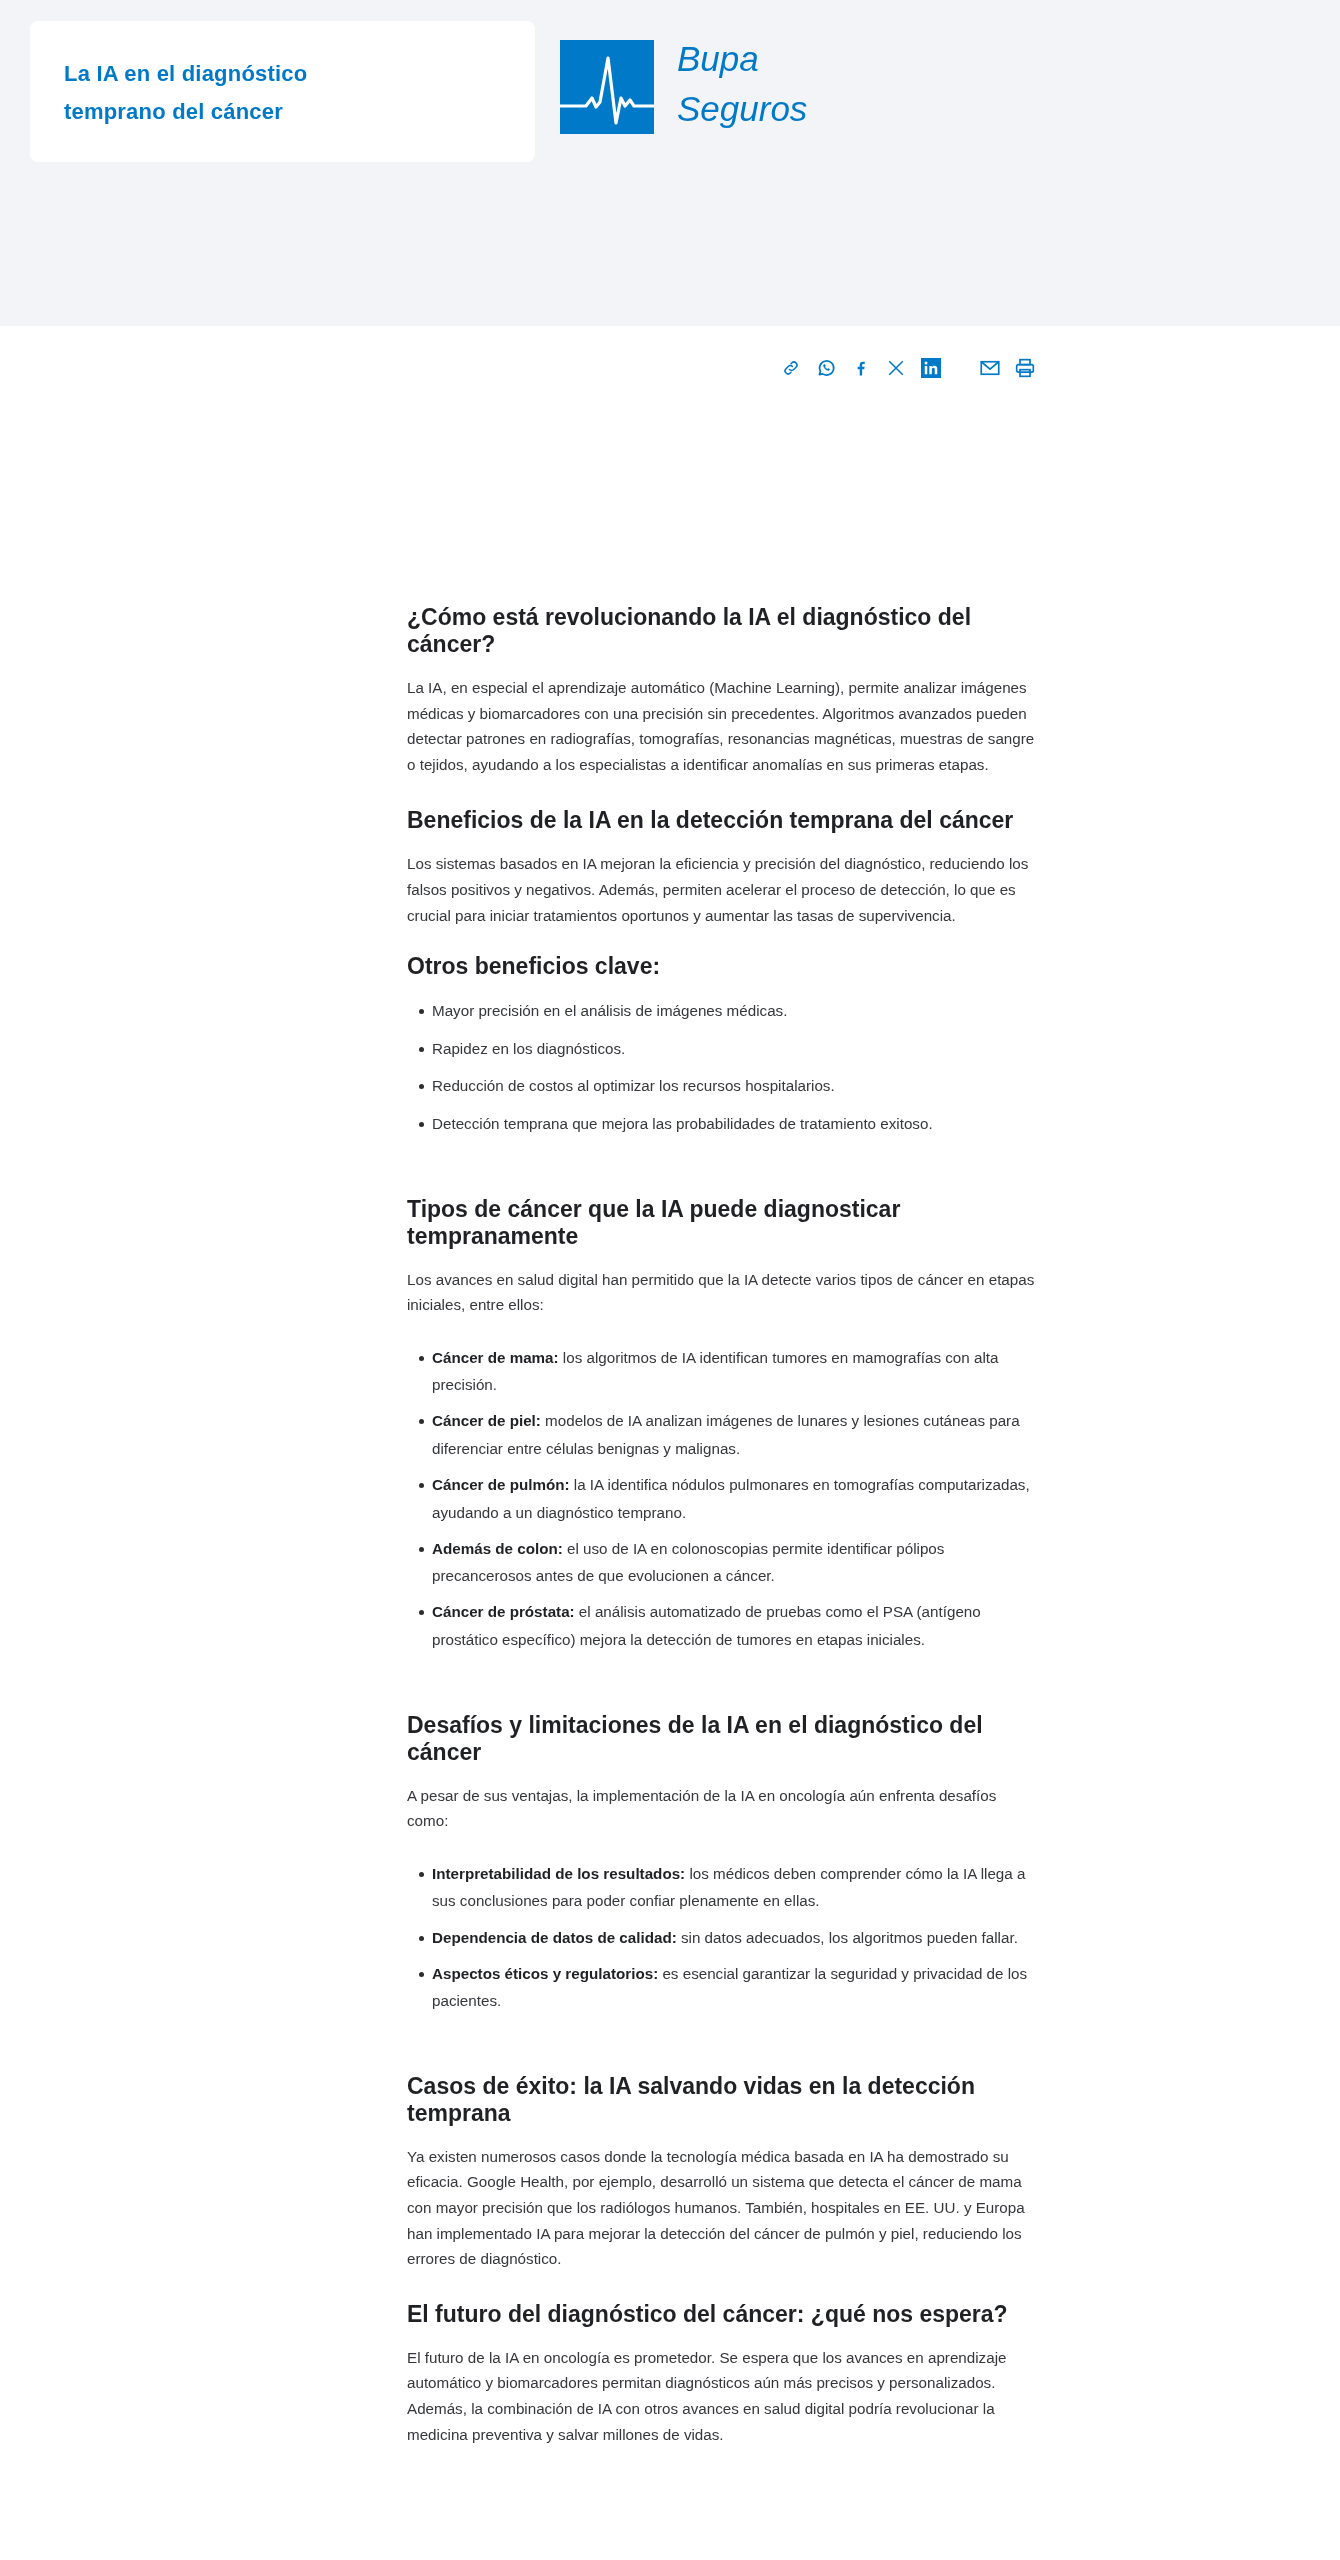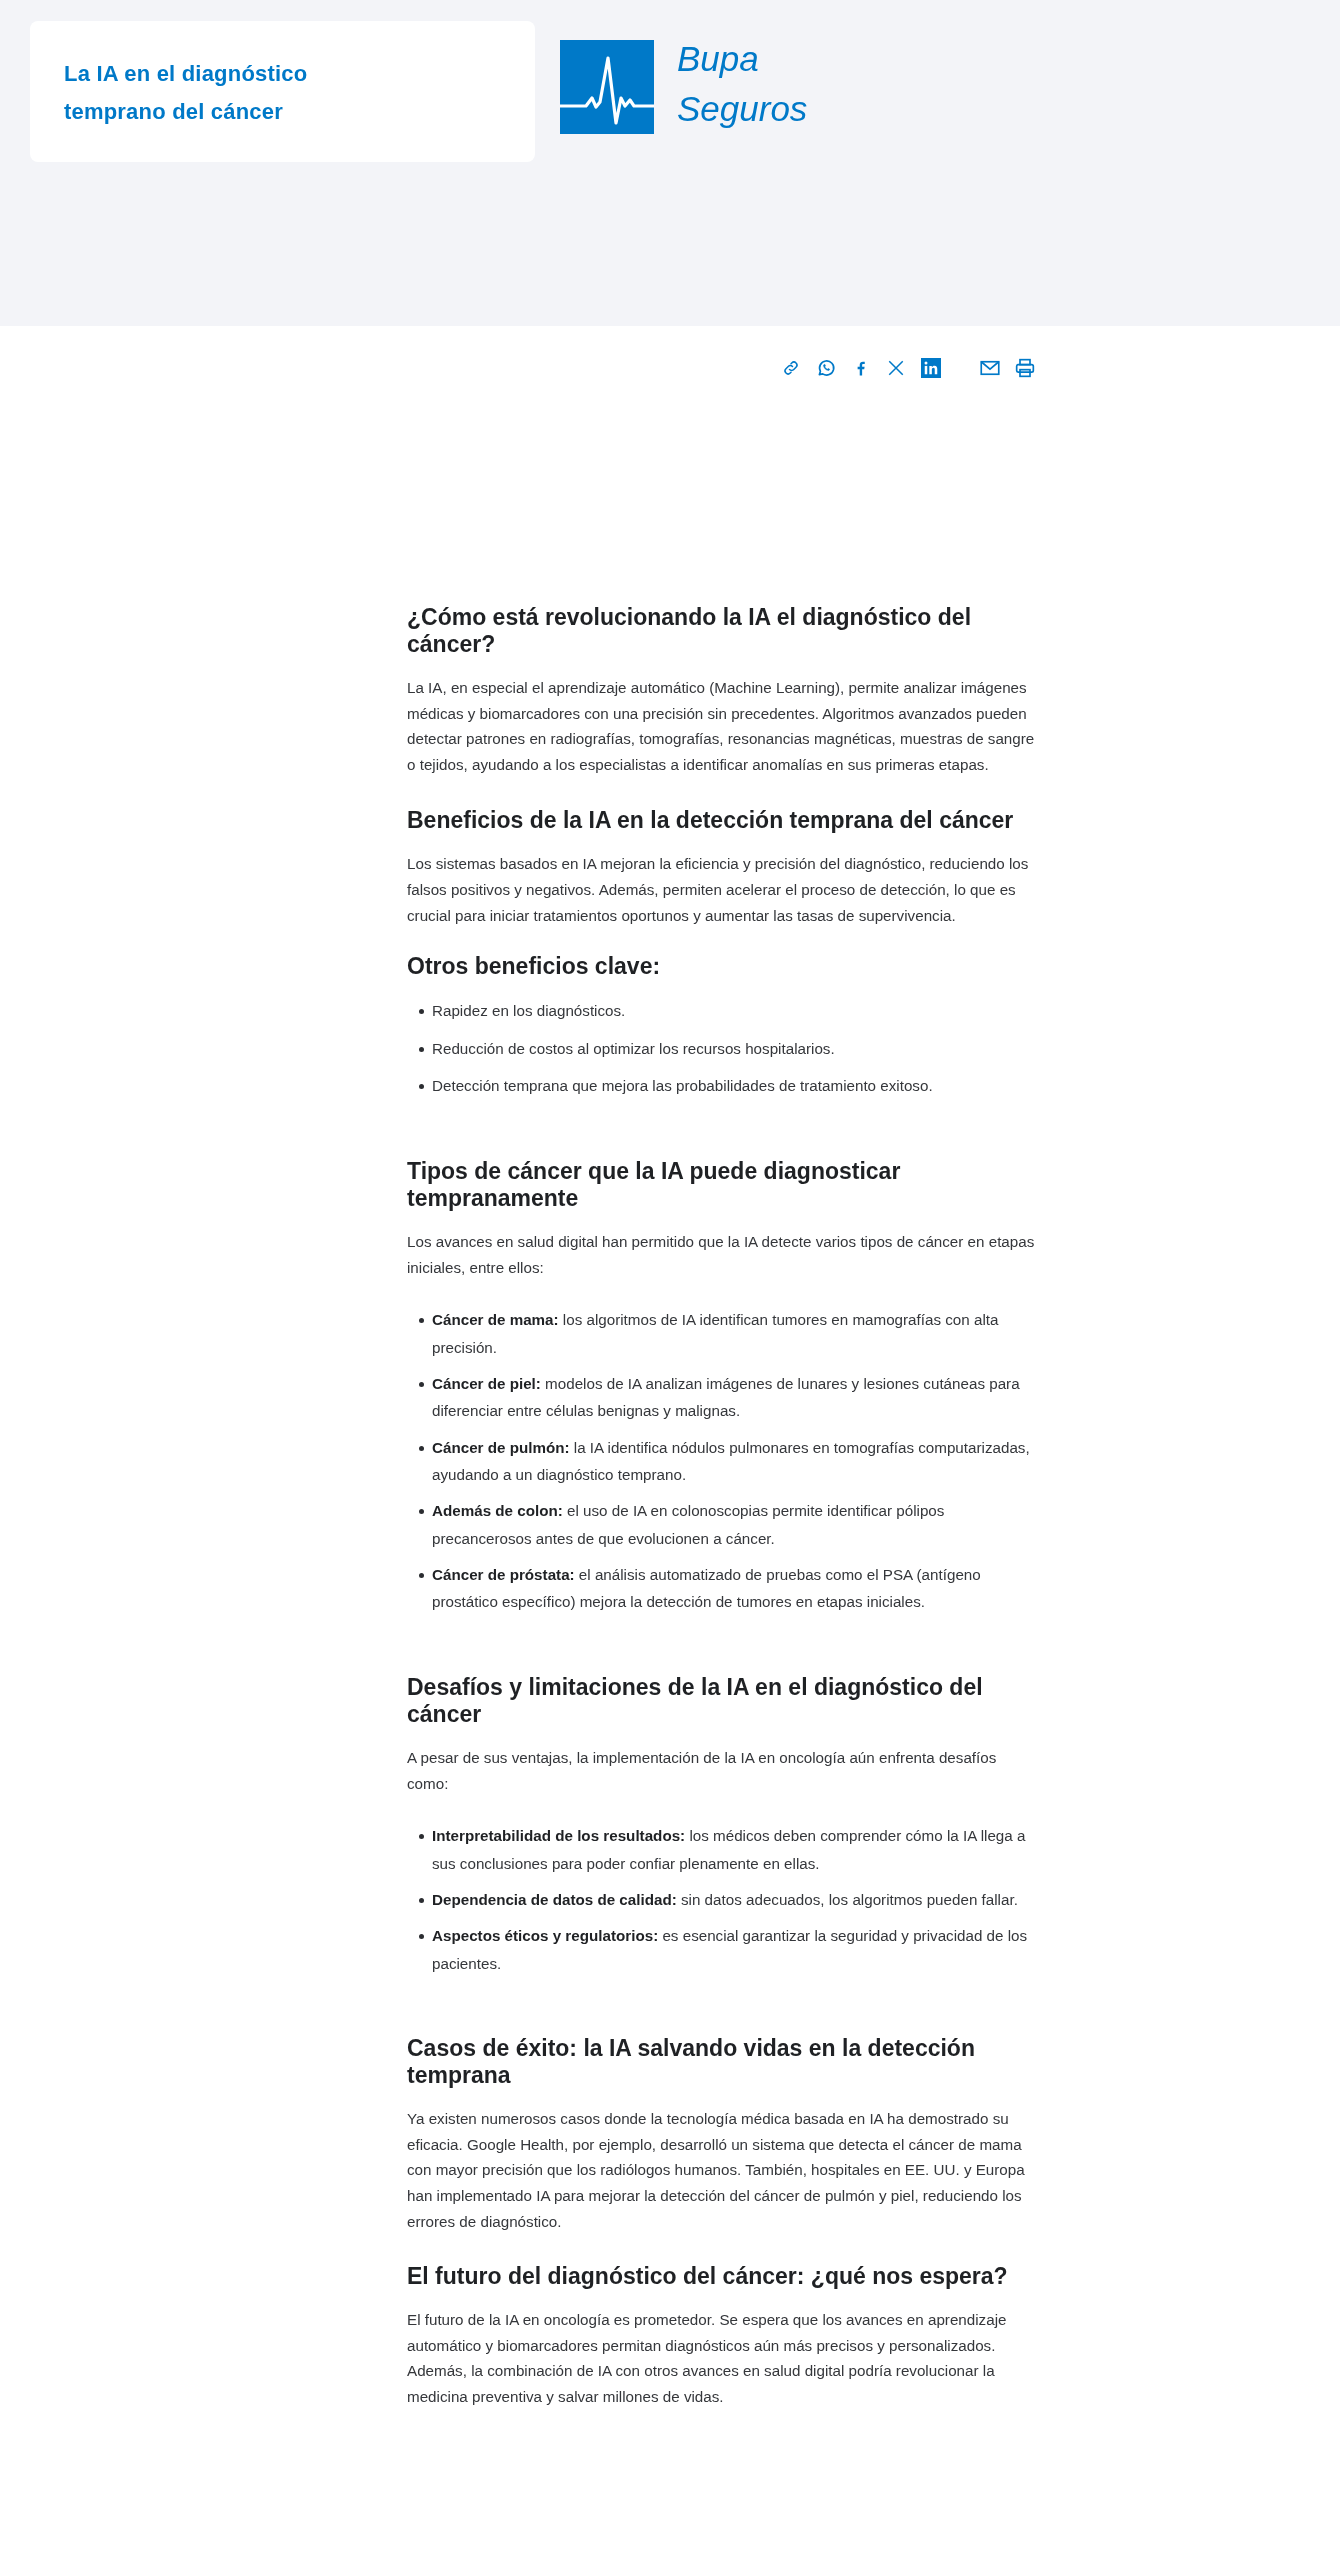--- a/index.html
+++ b/index.html
@@ -193,20 +193,21 @@
   </section>
 
   <section class="sec2">
     <h2>Beneficios de la IA en la detección temprana del cáncer</h2>
     <p>Los sistemas basados en IA mejoran la eficiencia y precisión del diagnóstico, reduciendo los falsos positivos y negativos. Además, permiten acelerar el proceso de detección, lo que es crucial para iniciar tratamientos oportunos y aumentar las tasas de supervivencia.</p>
   </section>
 
   <section class="sec3">
     <h2>Otros beneficios clave:</h2>
     <ul>
+      <li>Mayor precisión en el análisis de imágenes médicas.</li>
       <li>Rapidez en los diagnósticos.</li>
       <li>Reducción de costos al optimizar los recursos hospitalarios.</li>
       <li>Detección temprana que mejora las probabilidades de tratamiento exitoso.</li>
     </ul>
   </section>
 
   <section class="sec4">
     <h2>Tipos de cáncer que la IA puede diagnosticar tempranamente</h2>
     <p class="intro">Los avances en salud digital han permitido que la IA detecte varios tipos de cáncer en etapas iniciales, entre ellos:</p>
     <ul>

